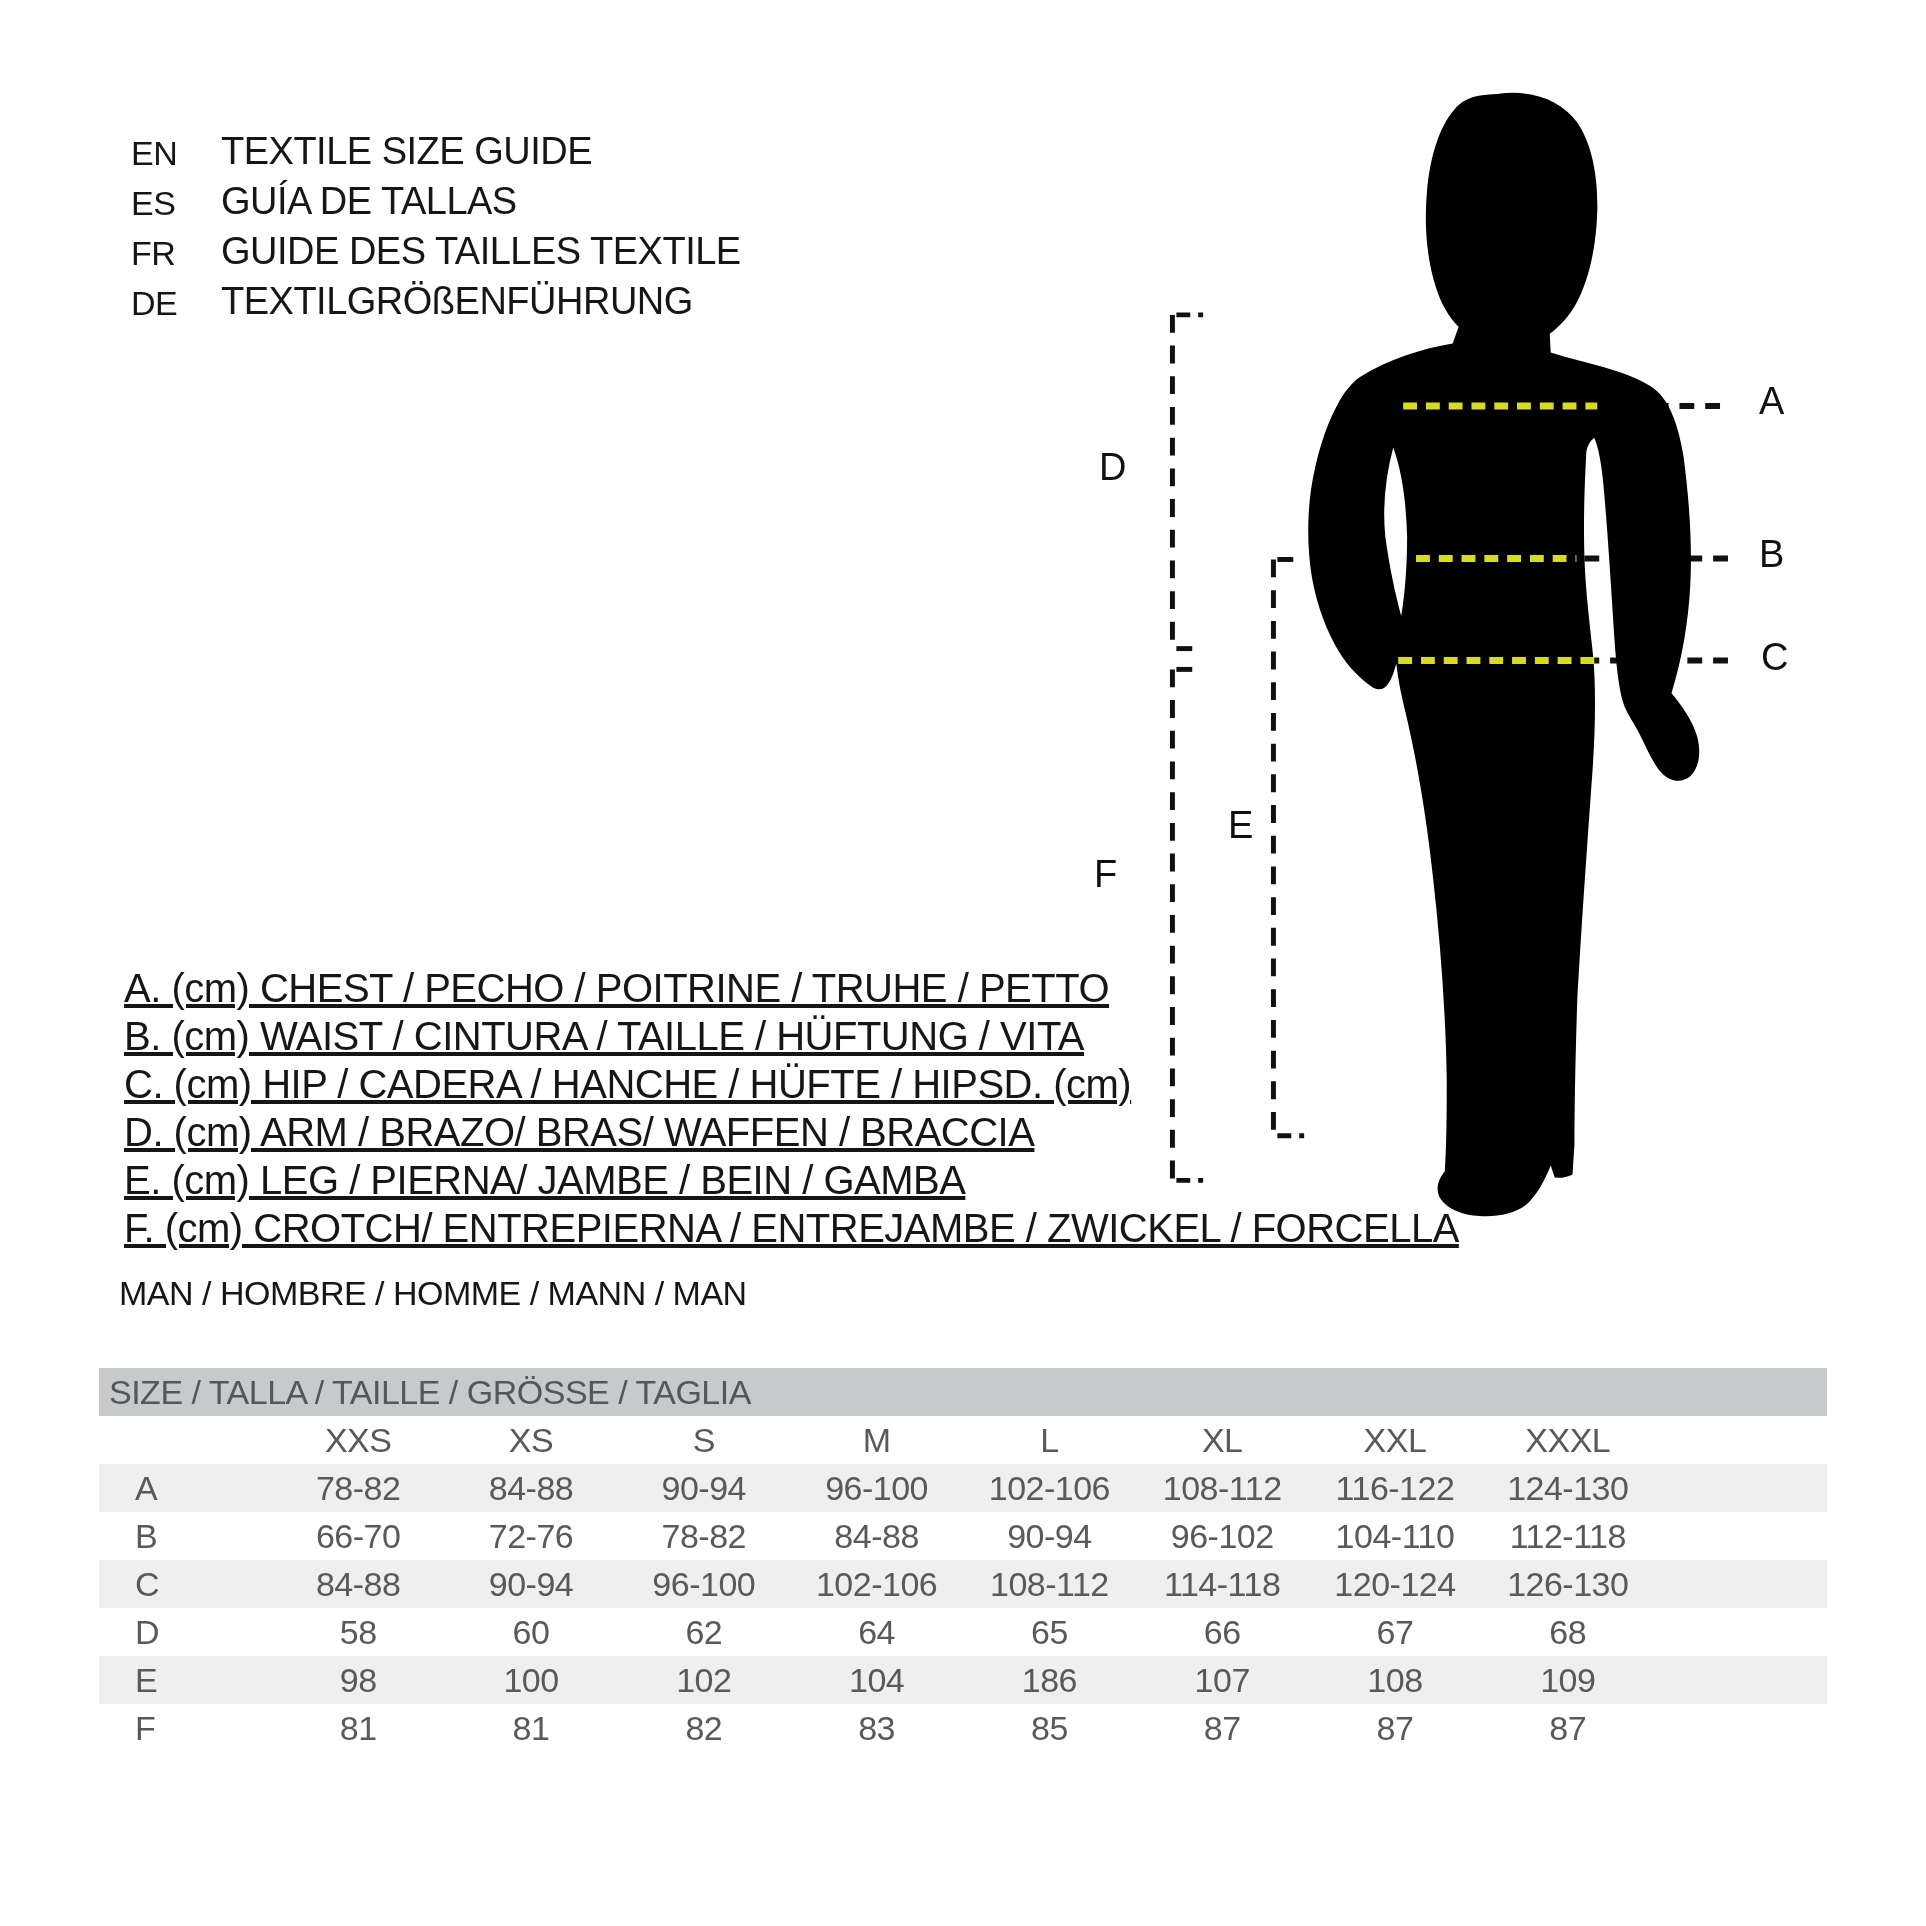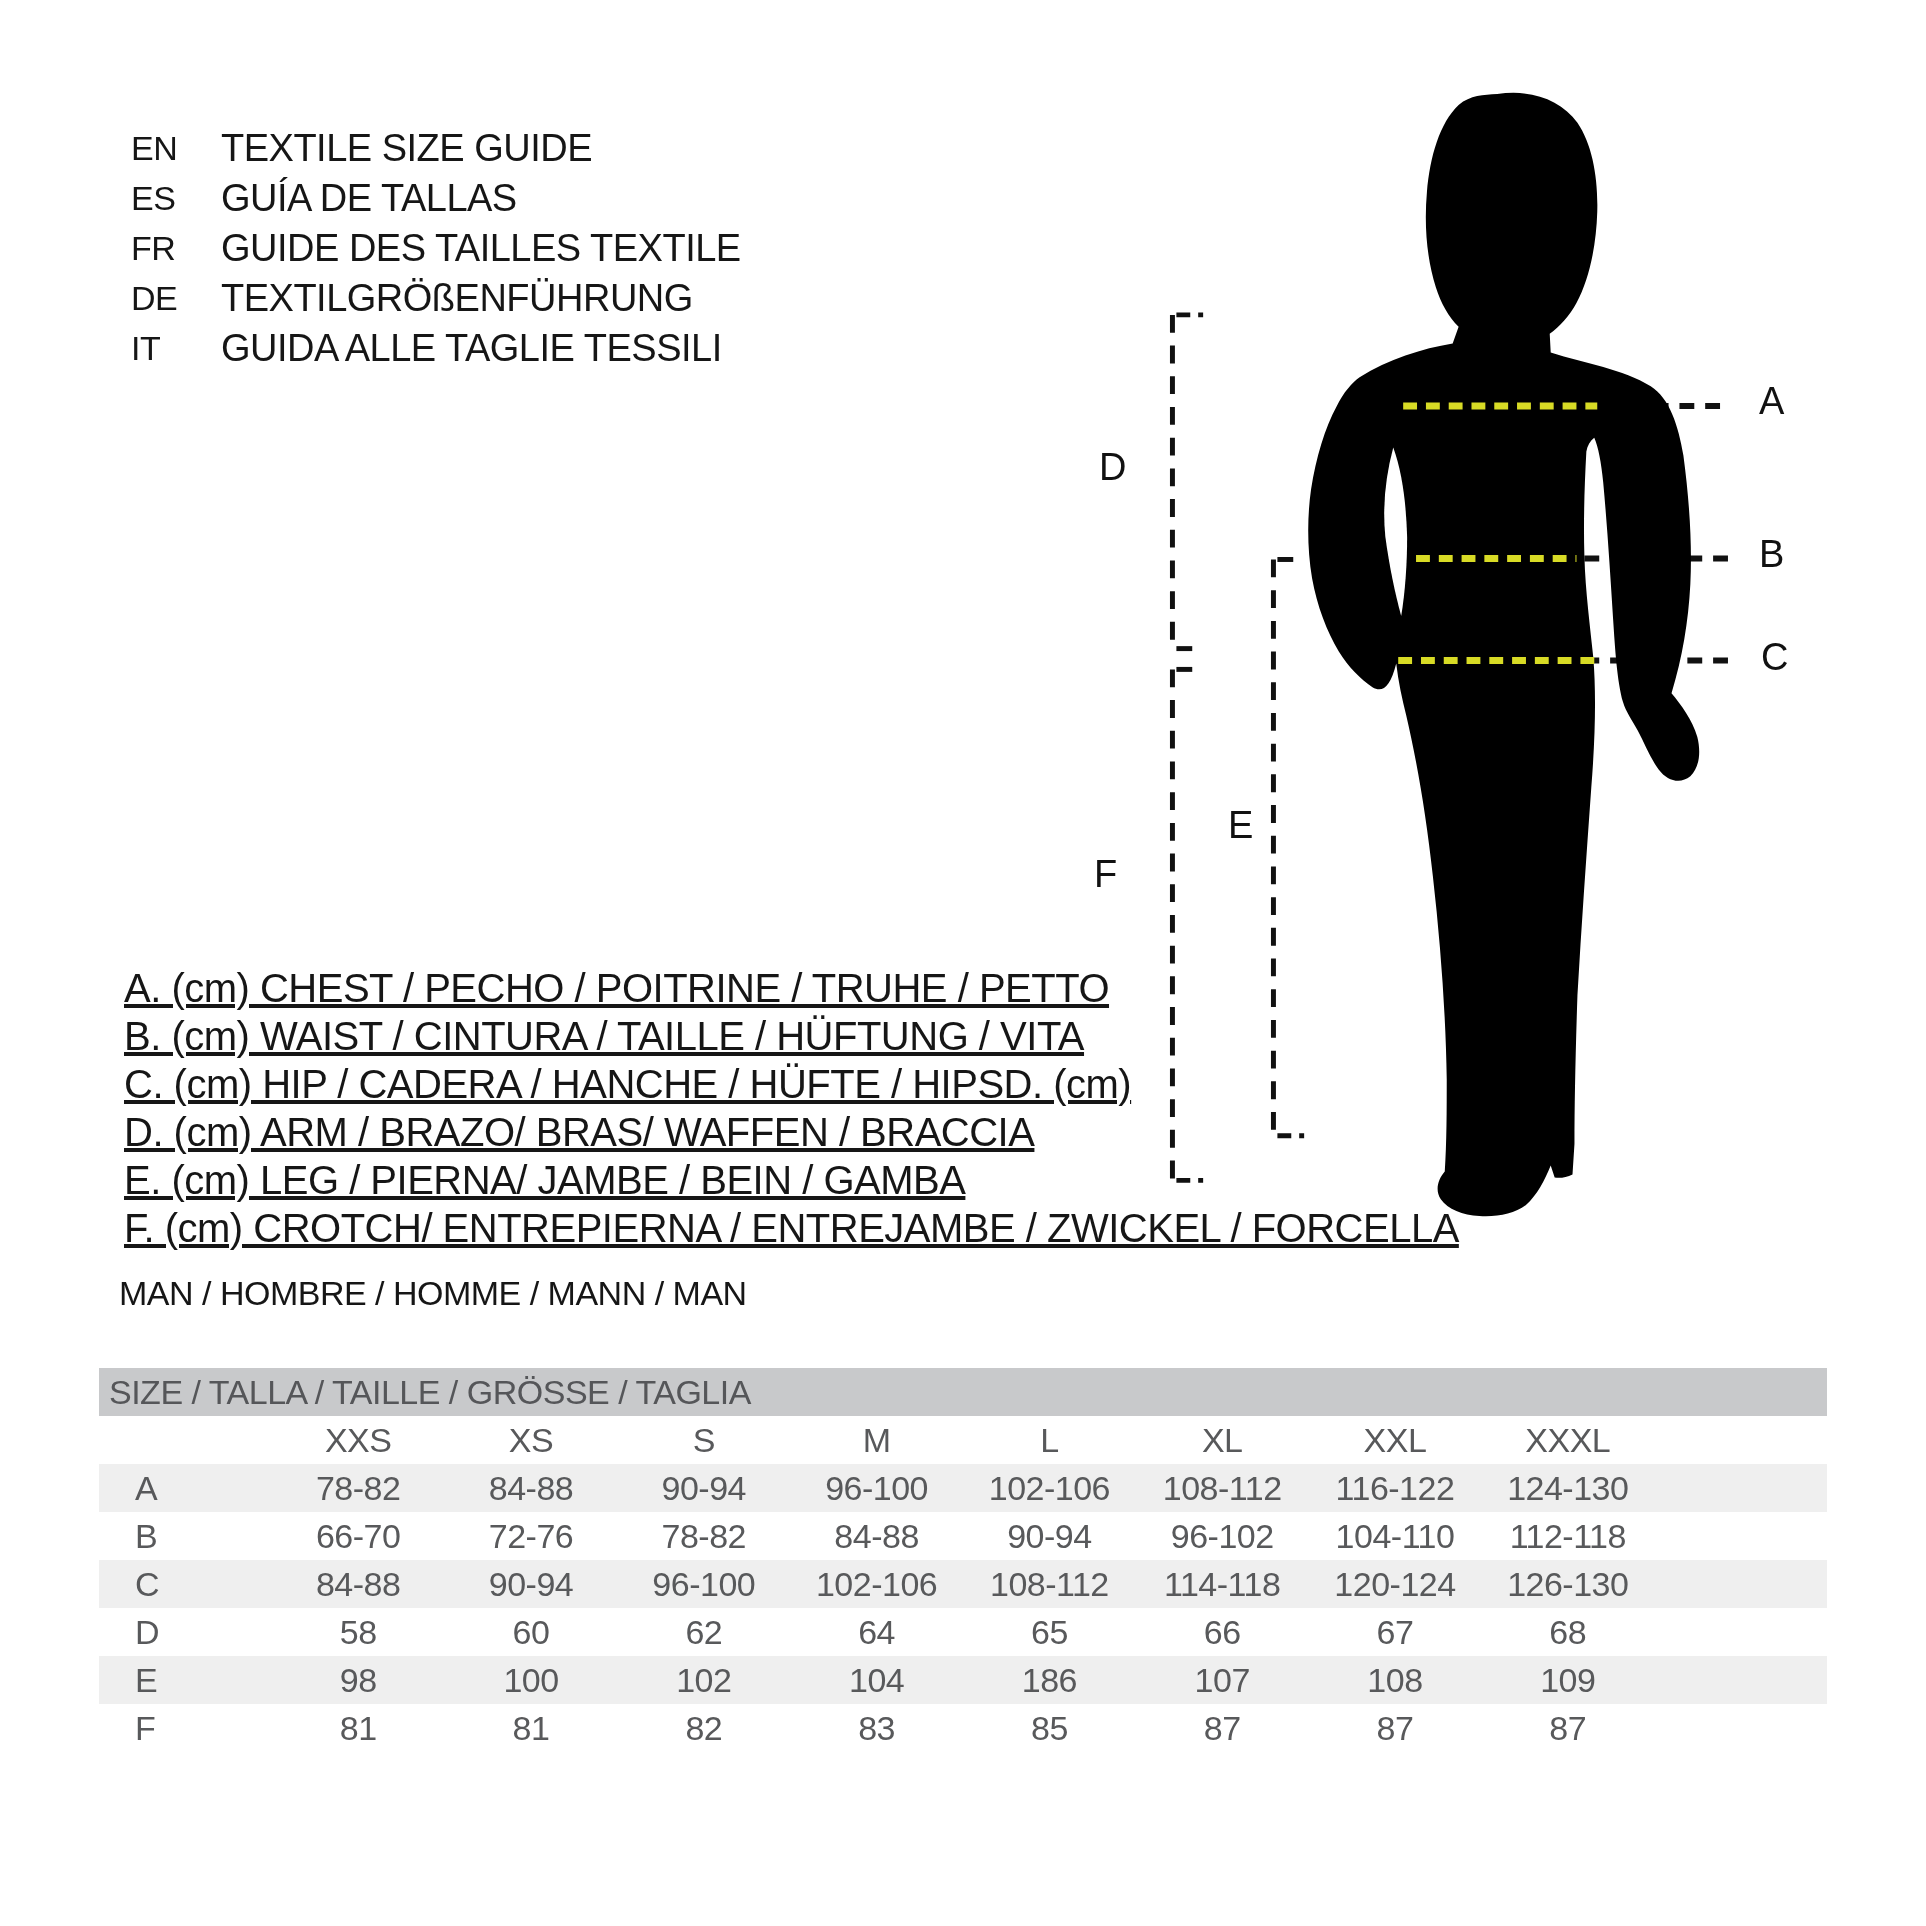--- a/index.html
+++ b/index.html
@@ -2,21 +2,21 @@
 <html><head>
 <meta charset="utf-8">
 <style>
   html,body{margin:0;padding:0;background:#ffffff;}
   .canvas{
     position:relative;width:1927px;height:1927px;background:#ffffff;overflow:hidden;
     font-family:"Liberation Sans",sans-serif;color:#161616;letter-spacing:-0.5px;
   }
   
   .lang-block{position:absolute;left:131px;top:123px;}
-  .lang-row{display:flex;height:50px;align-items:center;}
+  .lang-row{display:flex;height:50px;align-items:flex-end;}
   .lang-code{width:90px;font-size:34px;font-weight:400;}
   .lang-title{font-size:38px;font-weight:400;white-space:nowrap;}
   
   .legend-block{position:absolute;left:124px;top:964px;}
   .legend-line{height:48px;display:flex;align-items:center;font-size:40px;white-space:nowrap;text-decoration:underline;}
   .subject-line{position:absolute;left:119px;top:1269px;height:48px;display:flex;align-items:center;font-size:34px;white-space:nowrap;}
   
   .fig-svg{position:absolute;left:0;top:0;}
   .marker-label{position:absolute;font-size:38px;letter-spacing:0;color:#111;}
   
@@ -41,24 +41,20 @@
       <div class="lang-code">ES</div>
       <div class="lang-title">GUÍA DE TALLAS</div>
     </div>
     <div class="lang-row">
       <div class="lang-code">FR</div>
       <div class="lang-title">GUIDE DES TAILLES TEXTILE</div>
     </div>
     <div class="lang-row">
       <div class="lang-code">DE</div>
       <div class="lang-title">TEXTILGRÖßENFÜHRUNG</div>
-    </div>
-    <div class="lang-row">
-      <div class="lang-code">IT</div>
-      <div class="lang-title">GUIDA ALLE TAGLIE TESSILI</div>
     </div>
   </div>
 
   <svg class="fig-svg" width="1927" height="1927" viewBox="0 0 1946 1946">
 
     <g stroke="#111111" fill="none" stroke-width="6">
       <line x1="1618" y1="410" x2="1748" y2="410" stroke-dasharray="15 11"></line>
       <line x1="1600" y1="564" x2="1748" y2="564" stroke-dasharray="15 11"></line>
       <line x1="1600" y1="667" x2="1748" y2="667" stroke-dasharray="15 11"></line>
     </g>

